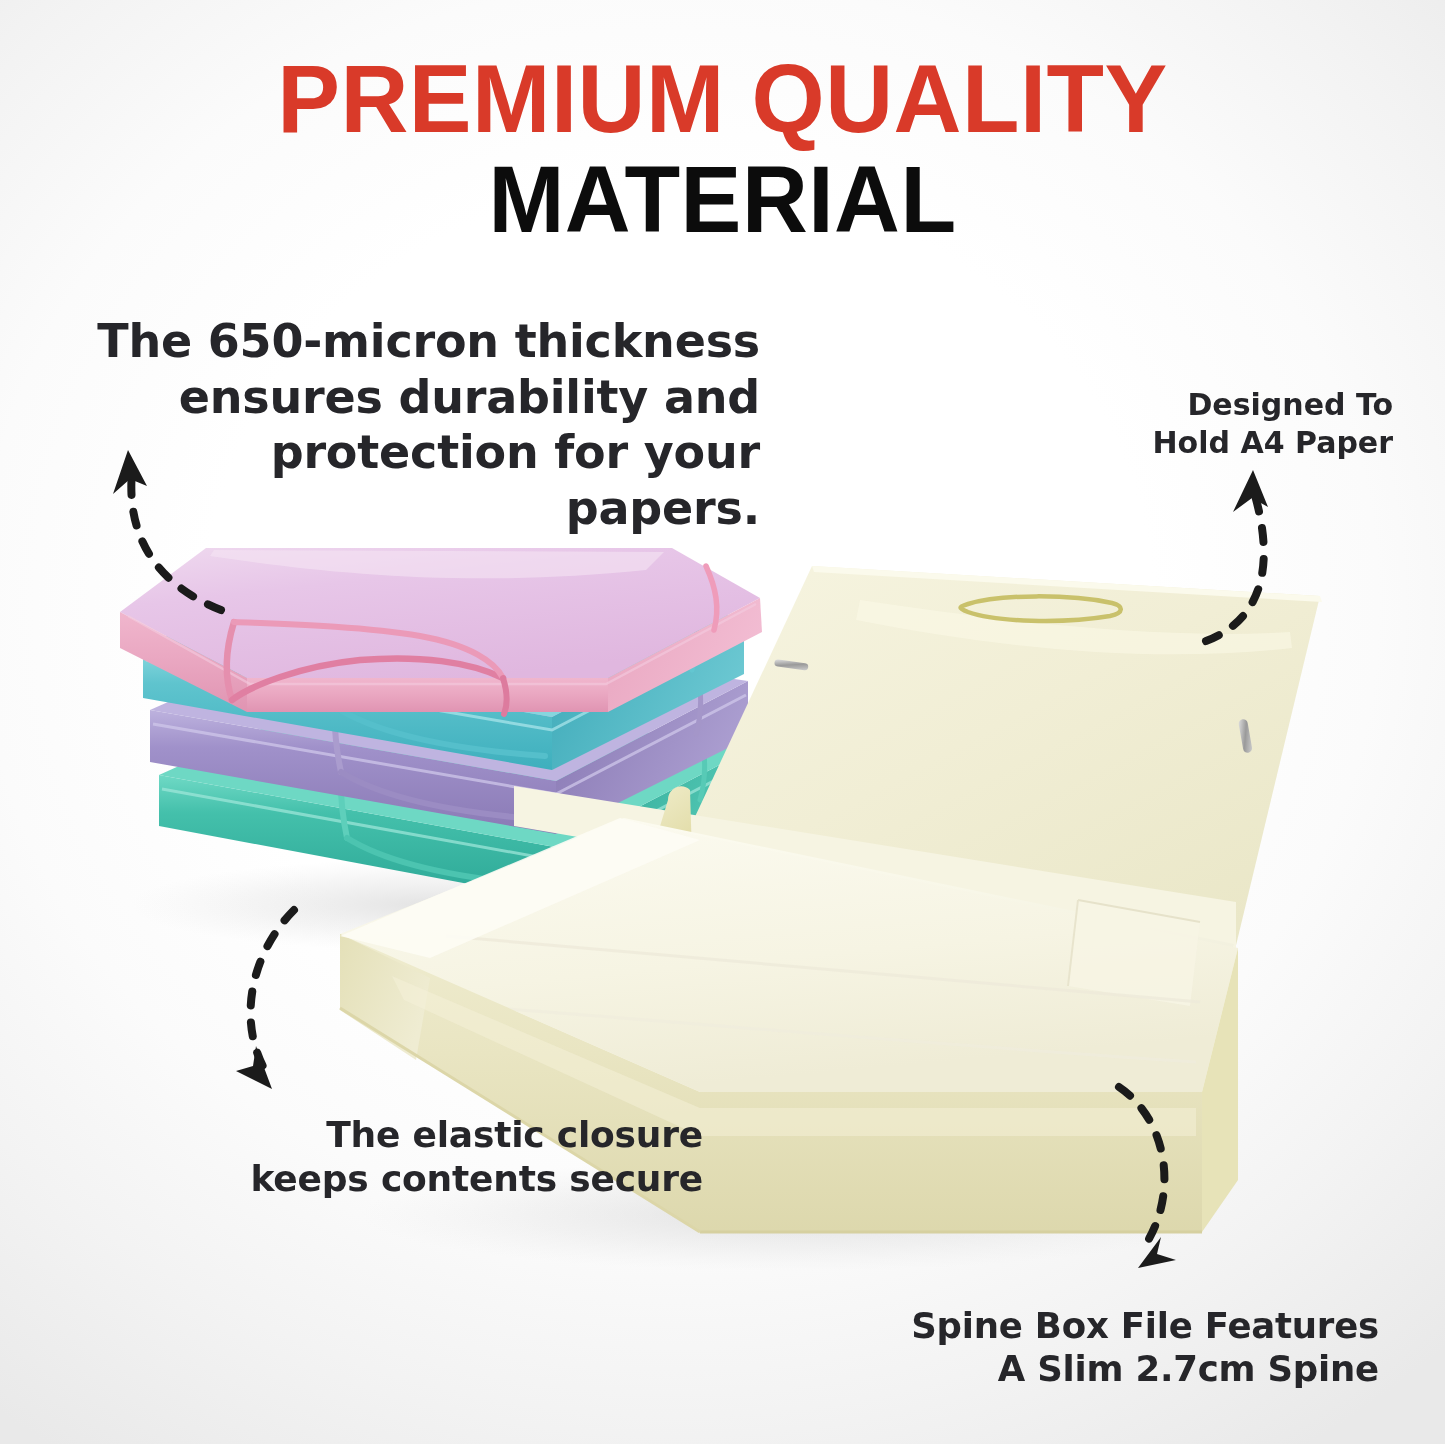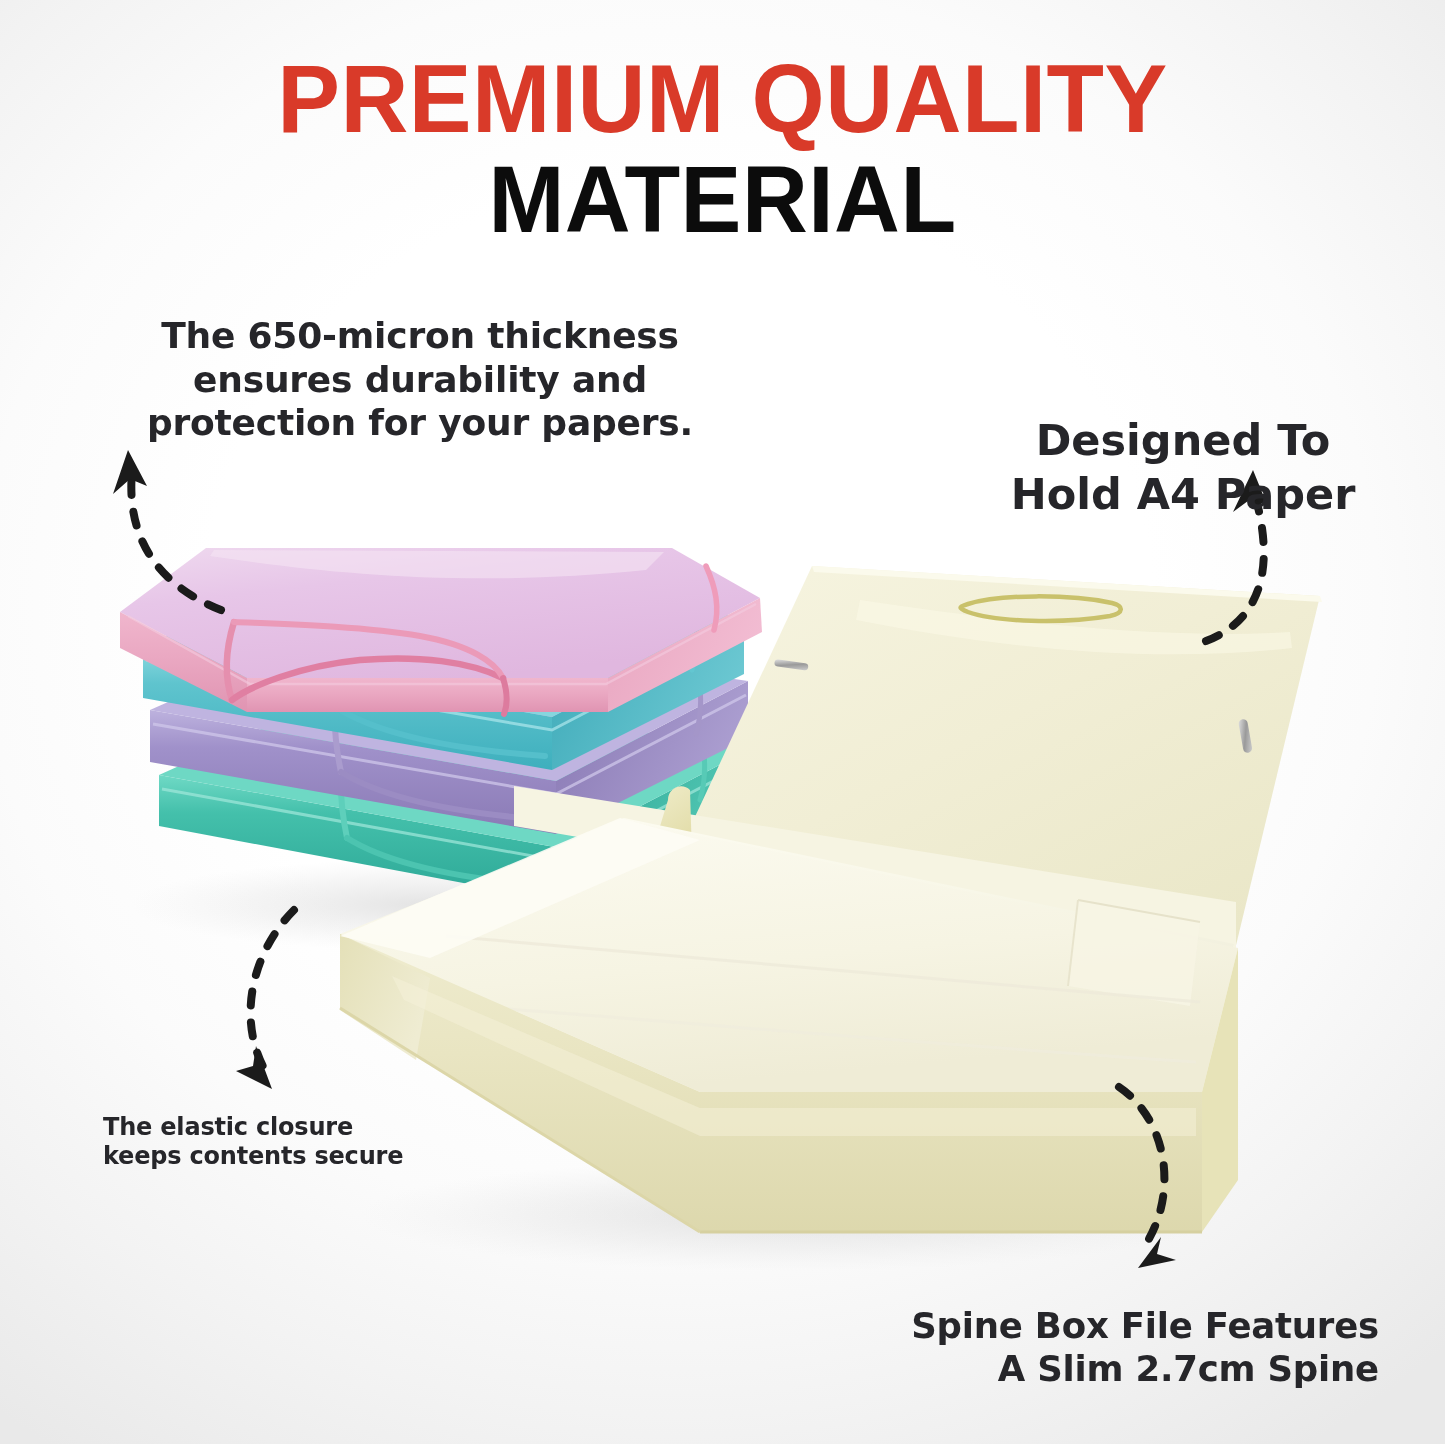--- a/index.html
+++ b/index.html
@@ -52,40 +52,40 @@
     color: #26262a;
     font-family: "DejaVu Sans", sans-serif;
     font-weight: bold;
     line-height: 1.21;
     white-space: pre-line;
     user-select: none;
   }
   #callout-thickness {
     left: 80px;
     top: 314px;
-    font-size: 36px;
+    font-size: 46px;
     letter-spacing: -0.2px;
-    text-align: center;
+    text-align: right;
     width: 680px;
   }
   #callout-a4 {
     right: 52px;
-    top: 413px;
-    font-size: 43px;
+    top: 386px;
+    font-size: 30px;
     letter-spacing: 0px;
-    text-align: center;
+    text-align: right;
     width: 420px;
     line-height: 1.26;
   }
   #callout-elastic {
     left: 103px;
     top: 1113px;
-    font-size: 24px;
+    font-size: 36px;
     letter-spacing: -0.2px;
-    text-align: left;
+    text-align: right;
     width: 600px;
   }
   #callout-spine {
     right: 66px;
     top: 1305px;
     font-size: 35.5px;
     letter-spacing: -0.2px;
     text-align: right;
     width: 620px;
   }

